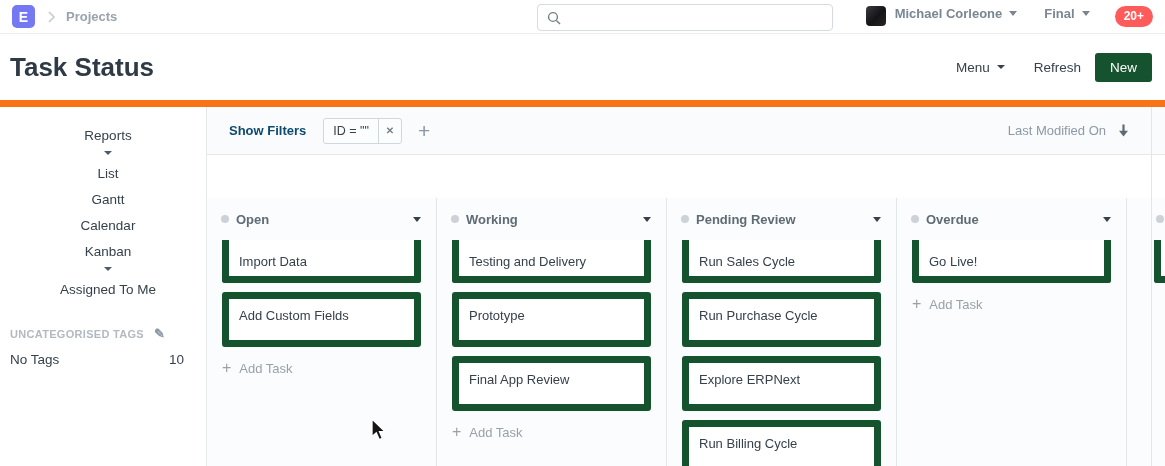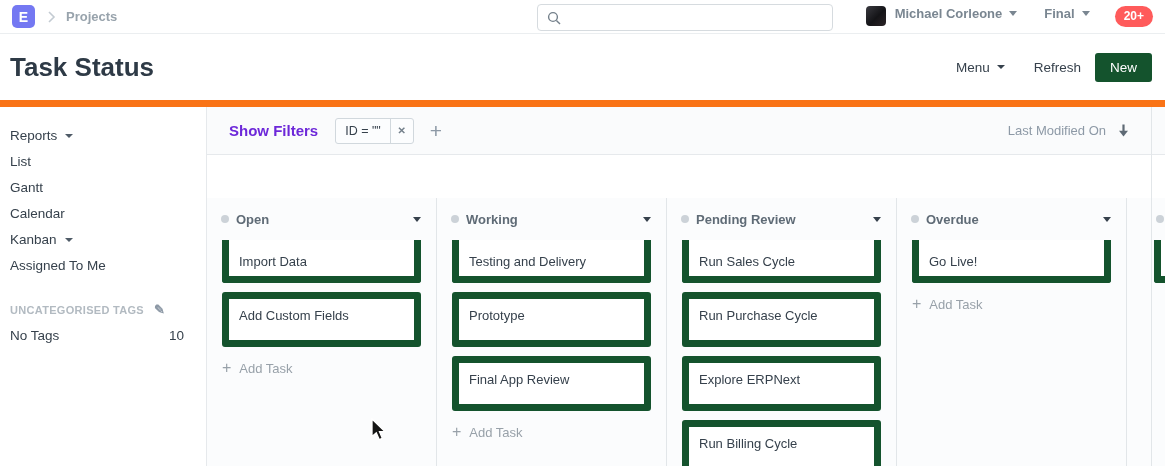--- a/index.html
+++ b/index.html
@@ -44,36 +44,36 @@
   .refresh-btn { margin-left:29px; font-size:13.5px; color:#36414c; cursor:pointer; }
   .new-btn { margin-left:14px; background:#14532d; color:#fff; border:none;
              border-radius:3px; font-size:13.5px; padding:0 15px; height:29px;
              font-family:inherit; cursor:pointer; }
 
   
   .main { display:flex; height:359px; }
   .sidebar { width:207px; flex-shrink:0; border-right:1px solid #e6e9ec;
              padding:17px 0 0 10px; }
   .side-item { display:flex; align-items:center; gap:8px; font-size:13.5px;
-               color:#36414c; padding:4px 0; margin-bottom:3px; cursor:pointer; }
+               color:#36414c; padding:4px 0; margin-bottom:3px; cursor:pointer;flex-direction:column; }
   .side-item .caret { color:#4f5b67; border-top-width:4.5px; }
   .tags-head { margin-top:25px; display:flex; align-items:center; gap:10px;
                font-size:11px; font-weight:700; color:#b2bac1; letter-spacing:.3px; }
   .pencil { color:#8d99a6; font-size:13px; cursor:pointer; }
   .tag-row { margin-top:11px; display:flex; justify-content:space-between;
              padding-right:22px; font-size:13.5px; cursor:pointer; }
 
   .content { flex:1; display:flex; flex-direction:column; position:relative; }
   .right-rail { position:absolute; left:944px; top:0; bottom:0; width:1px;
                 background:#e2e6e9; }
 
   
   .filter-row { height:48px; background:#fafbfc; border-bottom:1px solid #e6e9ec;
                 display:flex; align-items:center; padding:0 36px 0 22px; }
-  .show-filters { color:#6d28d9; font-size:15px; font-weight:600; cursor:pointer; }
+  .show-filters { color:#0c4a6e; font-size:13px; font-weight:600; cursor:pointer; }
   .chip { display:flex; align-items:center; margin-left:17px; height:26px;
           border:1px solid #d1d8dd; border-radius:3px; background:#fcfdfe;
           cursor:pointer; overflow:hidden; }
   .chip-label { padding:0 9px; font-size:12.5px; color:#36414c; }
   .chip-x { border-left:1px solid #d1d8dd; width:23px; height:100%; display:flex;
             align-items:center; justify-content:center; color:#74808b; font-size:10px;
             font-weight:700; cursor:pointer; }
   .add-filter { margin-left:16px; color:#8d99a6; font-size:21px; font-weight:400;
                 cursor:pointer; line-height:1; }
   .sort-area { margin-left:auto; display:flex; align-items:center; gap:12px; }

